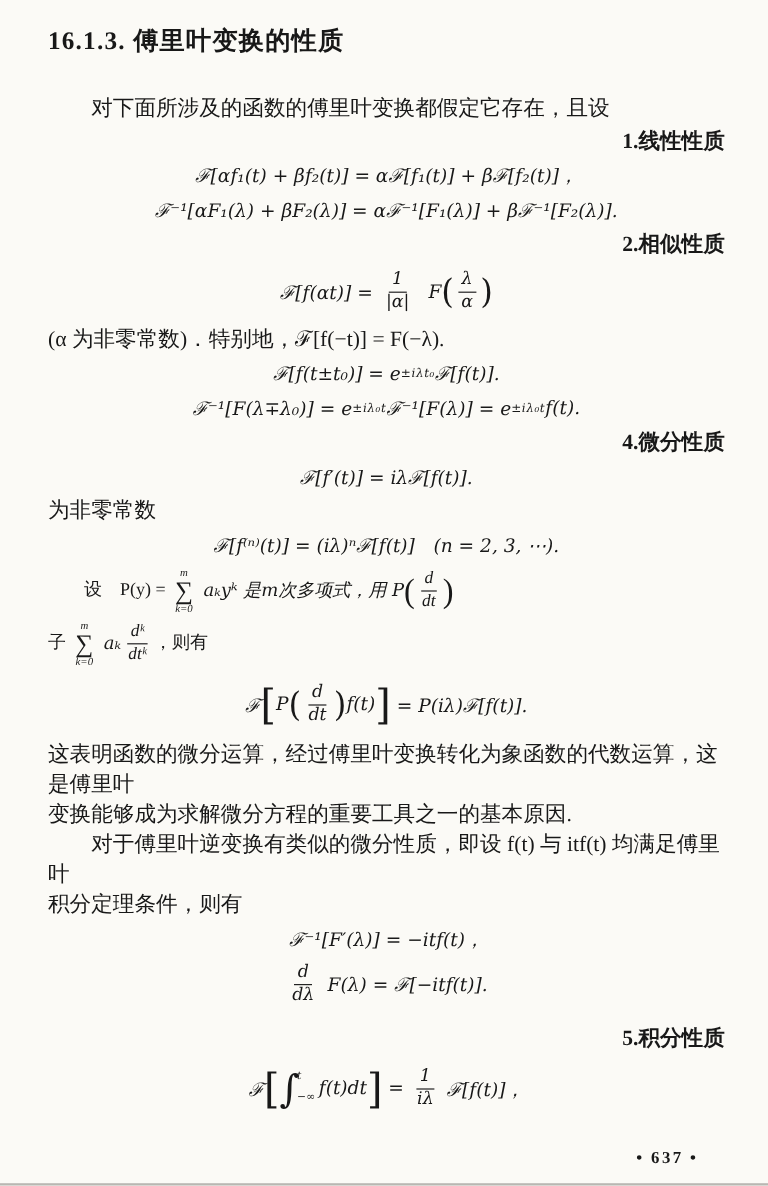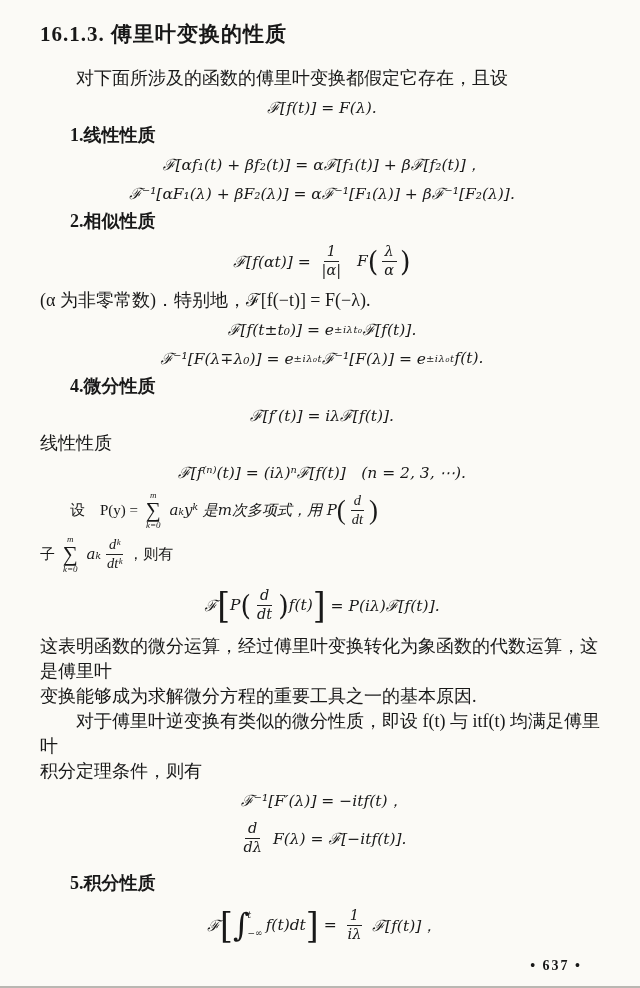--- a/index.html
+++ b/index.html
@@ -9,28 +9,28 @@
     box-sizing:border-box;
     margin:0 auto;
     background:#fbfaf6;
     color:#181818;
     font-family:"Liberation Serif","DejaVu Serif",serif;
     overflow:hidden;
     padding:20px 36px 0 40px;
     border-bottom:2px solid #b9b7b2;
   }
   .title {
-    margin:0 0 18px 0;
+    margin:0 0 30px 0;
     font-size:21px;
     font-weight:bold;
     letter-spacing:1px;
   }
   .para { margin:0; font-size:18px; line-height:25px; }
   .indent { text-indent:2em; }
-  .head { font-weight:bold; padding-left:30px; margin-top:2px; }
+  .head { font-weight:bold; padding-left:30px; margin-top:2px;text-align:right; }
 
   .formula {
     display:flex; justify-content:center; align-items:center;
     font-family:"DejaVu Serif","Liberation Serif",serif;
     font-style:italic;
     font-size:15.5px;
     margin:3px 0;
     min-height:26px;
   }
   .formula span { white-space:pre; }
@@ -78,23 +78,20 @@
 </style>
 </head>
 <body>
 
 <div class="page">
 
   <h1 class="title">16.1.3. 傅里叶变换的性质</h1>
 
   <p class="para indent">对下面所涉及的函数的傅里叶变换都假定它存在，且设</p>
 
-  <div class="formula">
-    <span>ℱ[f(t)] = F(λ).</span>
-  </div>
 
   <p class="para head">1.线性性质</p>
 
   <div class="formula">
     <span>ℱ[αf₁(t) + βf₂(t)] = αℱ[f₁(t)] + βℱ[f₂(t)]，</span>
   </div>
 
 
   <div class="formula">
     <span>ℱ⁻¹[αF₁(λ) + βF₂(λ)] = αℱ⁻¹[F₁(λ)] + βℱ⁻¹[F₂(λ)].</span>
@@ -133,21 +130,21 @@
       <sup class="e">±iλ₀t</sup>
       <span>f(t).</span>
   </div>
 
   <p class="para head">4.微分性质</p>
 
   <div class="formula">
     <span>ℱ[f′(t)] = iλℱ[f(t)].</span>
   </div>
 
-  <p class="para">线性性质</p>
+  <p class="para">为非零常数</p>
 
   <div class="formula">
     <span>ℱ[f⁽ⁿ⁾(t)] = (iλ)ⁿℱ[f(t)]　(n = 2, 3, ⋯).</span>
   </div>
 
   <div class="mathline ind2">
     <span class="mtext">设　P(y) = </span>
     <span class="sum">
       <span class="lim">m</span>
       <span class="sg">∑</span>

